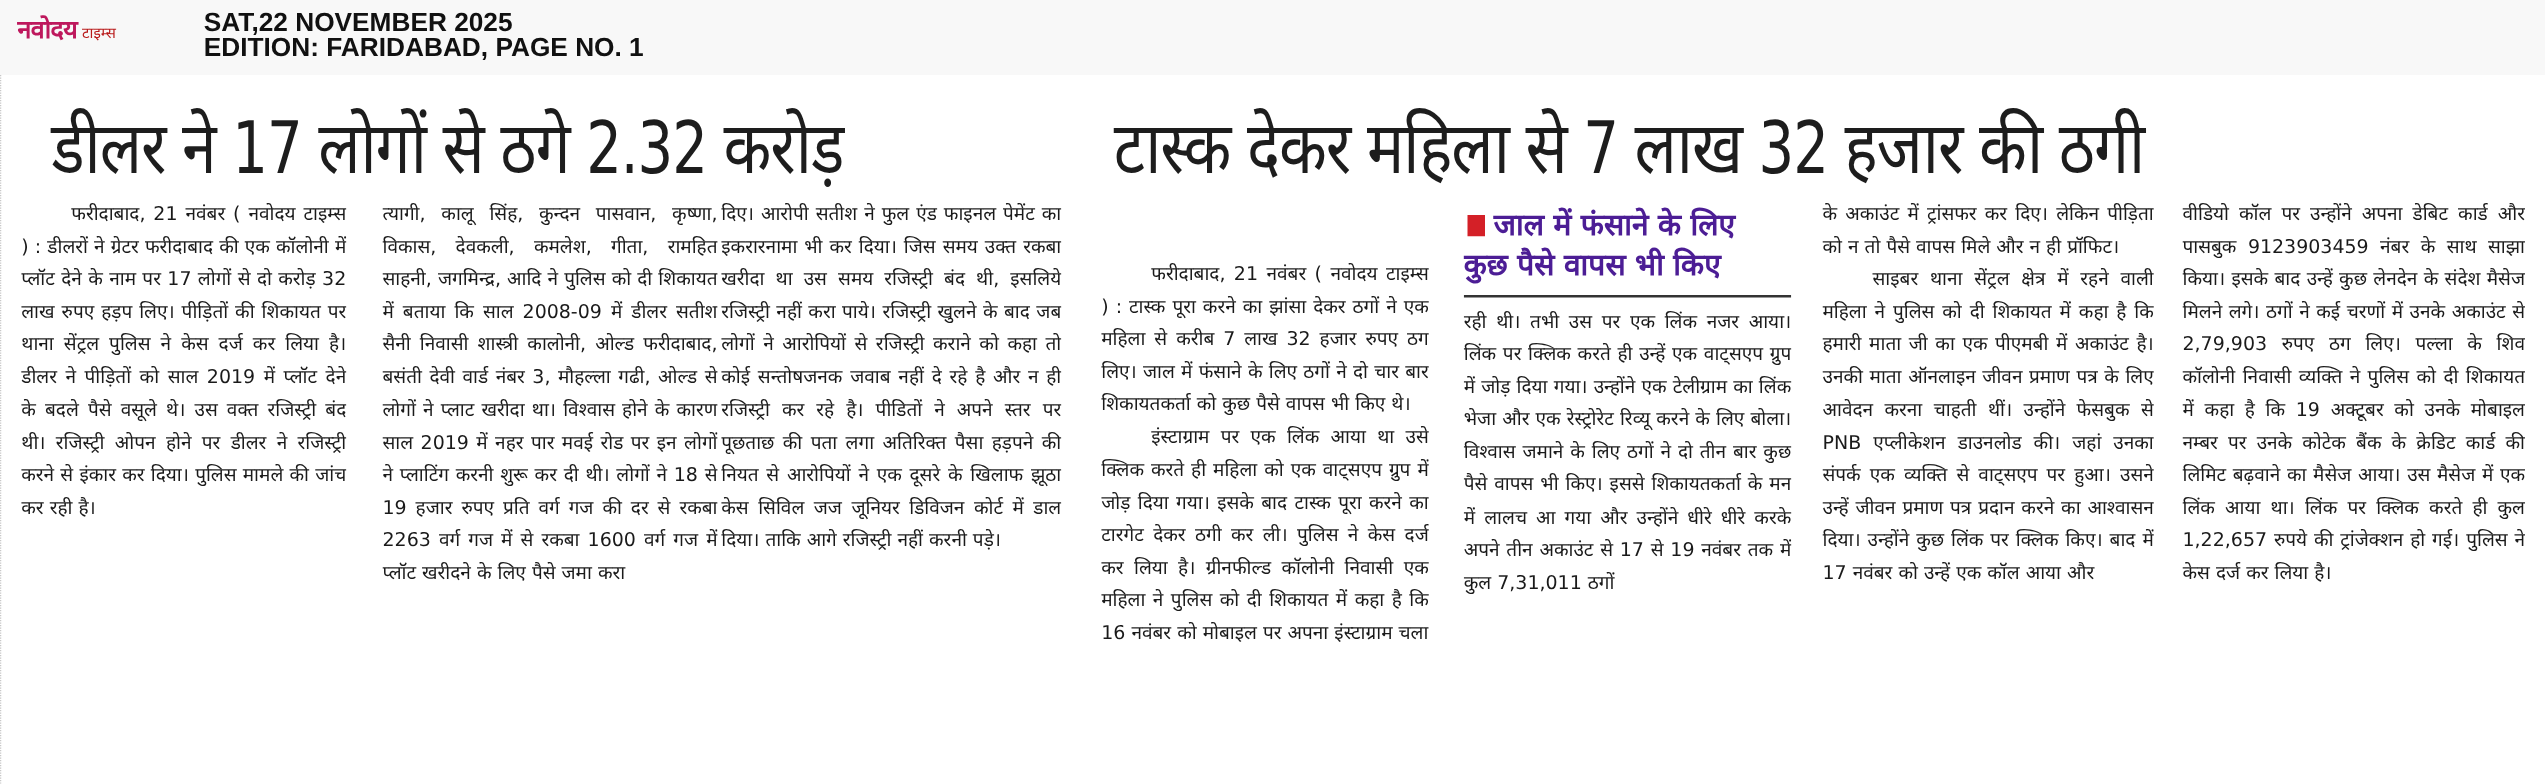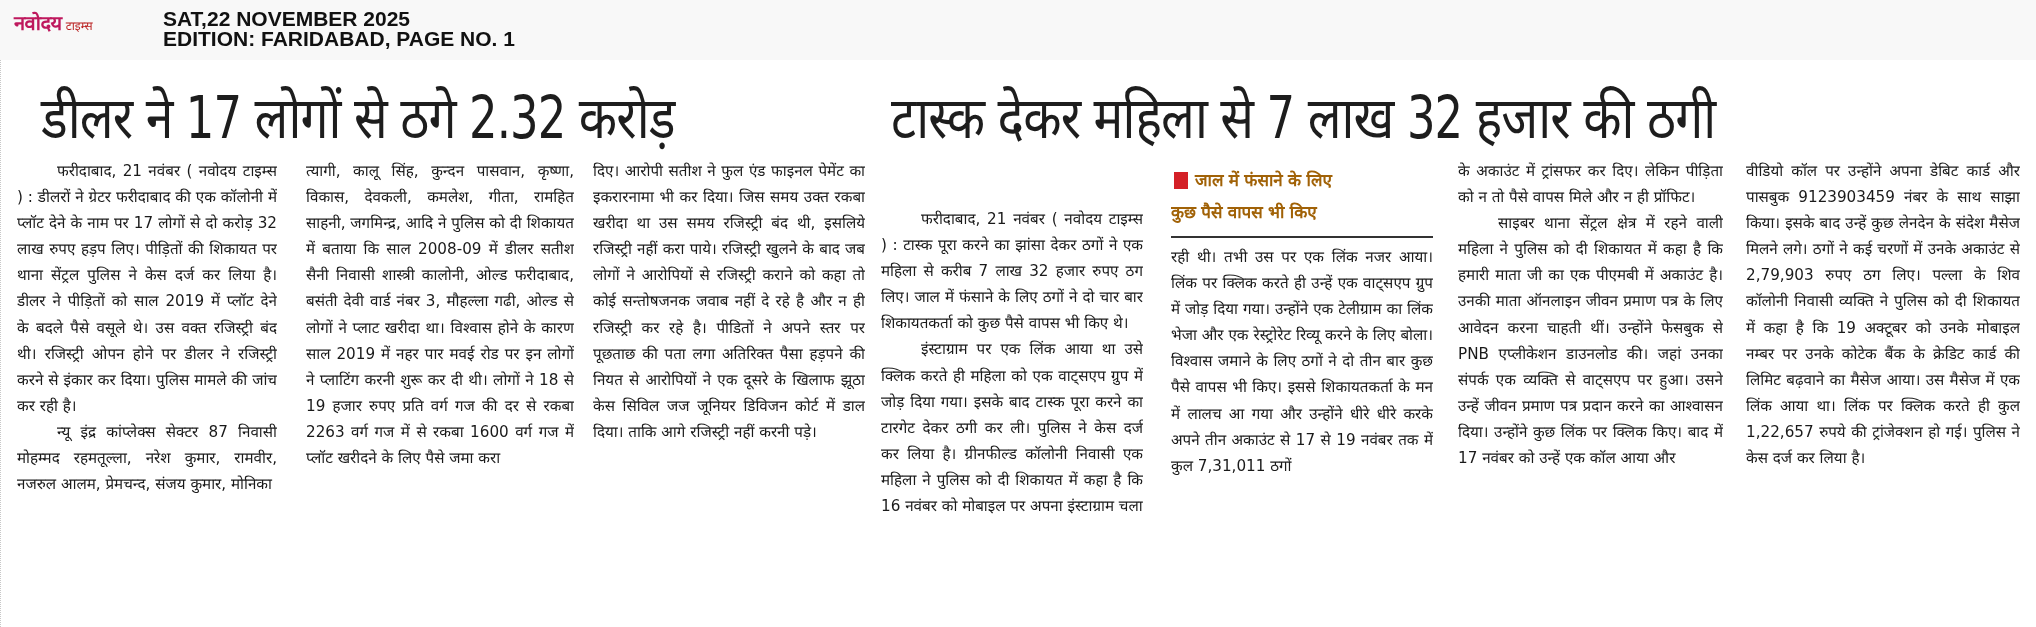--- a/index.html
+++ b/index.html
@@ -48,35 +48,35 @@
       position: absolute; top: 98px; height: 469px;
       font-family: "DejaVu Sans", sans-serif;
       font-size: 15.2px; line-height: 26.1px; color: #1a1a1a;
       text-align: justify; text-align-last: left;
       overflow: hidden;
     }
     .col p { margin: 0; }
     .col p.indent { text-indent: 40px; }
     .c1 { left: 16px;  width: 260px; }
     .c2 { left: 305px; width: 268px; }
-    .c3 { left: 592px; width: 272px; }
+    .c3 { left: 576px; width: 272px; }
     .c4 { left: 880px; width: 262px; margin-top: 48px; }
     .c5 { left: 1170px; width: 262px; top: 100px; }
     .c6 { left: 1457px; width: 265px; }
     .c7 { left: 1745px; width: 274px; }
 
     .subhead {
       position: relative; padding: 4px 0 8px 0;
       border-bottom: 2px solid #333;
       margin-bottom: 6px;
     }
     .subhead-line {
       display: block; text-align: center;
       font-family: "DejaVu Sans Condensed", "DejaVu Sans", sans-serif;
-      font-weight: bold; font-size: 17px; line-height: 32px; color: #a16207;
+      font-weight: bold; font-size: 24px; line-height: 32px; color: #4c1d95;
     }
     .red-square {
       position: absolute; left: 3px; top: 12px;
       width: 14px; height: 17px; background: #d42027;
     }
     .subhead-line.first { padding-left: 10px; text-align: left; padding-left: 24px; }
   </style>
 </head>
 <body>
 
@@ -90,21 +90,20 @@
     <div>EDITION: FARIDABAD, PAGE NO. 1</div>
   </div>
 </div>
 
 <div class="page-area">
 
   <div class="headline headline-1">डीलर ने 17 लोगों से ठगे 2.32 करोड़</div>
 
   <div class="col c1">
     <p class="indent">फरीदाबाद, 21 नवंबर ( नवोदय टाइम्स ) : डीलरों ने ग्रेटर फरीदाबाद की एक कॉलोनी में प्लॉट देने के नाम पर 17 लोगों से दो करोड़ 32 लाख रुपए हड़प लिए। पीड़ितों की शिकायत पर थाना सेंट्रल पुलिस ने केस दर्ज कर लिया है। डीलर ने पीड़ितों को साल 2019 में प्लॉट देने के बदले पैसे वसूले थे। उस वक्त रजिस्ट्री बंद थी। रजिस्ट्री ओपन होने पर डीलर ने रजिस्ट्री करने से इंकार कर दिया। पुलिस मामले की जांच कर रही है।</p>
-    <p class="indent">न्यू इंद्र कांप्लेक्स सेक्टर 87 निवासी मोहम्मद रहमतूल्ला, नरेश कुमार, रामवीर, नजरुल आलम, प्रेमचन्द, संजय कुमार, मोनिका</p>
   </div>
 
   <div class="col c2">
     <p>त्यागी, कालू सिंह, कुन्दन पासवान, कृष्णा, विकास, देवकली, कमलेश, गीता, रामहित साहनी, जगमिन्द्र, आदि ने पुलिस को दी शिकायत में बताया कि साल 2008-09 में डीलर सतीश सैनी निवासी शास्त्री कालोनी, ओल्ड फरीदाबाद, बसंती देवी वार्ड नंबर 3, मौहल्ला गढी, ओल्ड से लोगों ने प्लाट खरीदा था। विश्वास होने के कारण साल 2019 में नहर पार मवई रोड पर इन लोगों ने प्लाटिंग करनी शुरू कर दी थी। लोगों ने 18 से 19 हजार रुपए प्रति वर्ग गज की दर से रकबा 2263 वर्ग गज में से रकबा 1600 वर्ग गज में प्लॉट खरीदने के लिए पैसे जमा करा</p>
   </div>
 
   <div class="col c3">
     <p>दिए। आरोपी सतीश ने फुल एंड फाइनल पेमेंट का इकरारनामा भी कर दिया। जिस समय उक्त रकबा खरीदा था उस समय रजिस्ट्री बंद थी, इसलिये रजिस्ट्री नहीं करा पाये। रजिस्ट्री खुलने के बाद जब लोगों ने आरोपियों से रजिस्ट्री कराने को कहा तो कोई सन्तोषजनक जवाब नहीं दे रहे है और न ही रजिस्ट्री कर रहे है। पीडितों ने अपने स्तर पर पूछताछ की पता लगा अतिरिक्त पैसा हड़पने की नियत से आरोपियों ने एक दूसरे के खिलाफ झूठा केस सिविल जज जूनियर डिविजन कोर्ट में डाल दिया। ताकि आगे रजिस्ट्री नहीं करनी पड़े।</p>
   </div>
 

